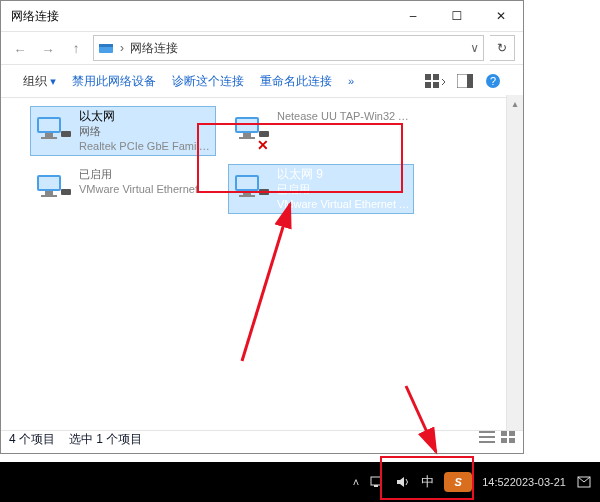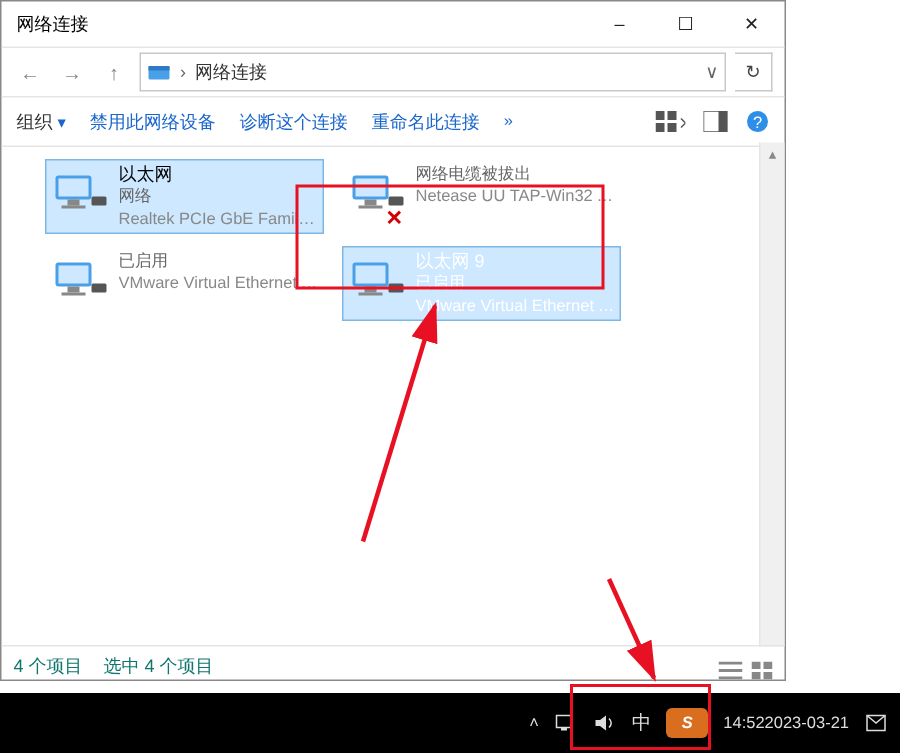--- a/index.html
+++ b/index.html
@@ -13,42 +13,42 @@
   
   .addressbar{height:32px;display:flex;align-items:center;gap:6px;padding:0 8px;border-bottom:1px solid #e5e5e5;}
   .nav-arrow{width:22px;height:22px;border:none;background:none;color:#888;display:flex;align-items:center;justify-content:center;}
   .addrbox{flex:1;height:24px;border:1px solid #c8c8c8;display:flex;align-items:center;font-size:12px;position:relative;}
   .addrbox .folicon{width:16px;height:16px;margin:0 4px;}
   .addrbox .crumb{display:flex;align-items:center;height:100%;padding:0 4px;}
   .addrbox .sep{color:#666;padding:0 2px;}
   .addrbox .dd{position:absolute;right:4px;color:#666;}
   .refresh{width:24px;height:24px;border:1px solid #c8c8c8;border-left:none;display:flex;align-items:center;justify-content:center;color:#444;}
   
-  .cmdbar{height:32px;display:flex;align-items:center;gap:16px;padding:0 10px;border-bottom:1px solid #e5e5e5;color:#1a66cc;}
+  .cmdbar{height:32px;display:flex;align-items:center;gap:16px;padding:0 22px;border-bottom:1px solid #e5e5e5;color:#1a66cc;}
   .cmdbar .org{color:#333;}
   .cmdbar .chev{color:#1a66cc;font-size:11px;}
   .cmdbar .r{margin-left:auto;display:flex;align-items:center;gap:12px;color:#555;}
   .cmdbar .r svg{display:block;}
   
   .content{position:relative;padding:8px;height:calc(100% - 30px - 32px - 32px - 22px);box-sizing:border-box;margin-left:21px;}
   .grid{display:flex;flex-wrap:wrap;gap:8px 12px;}
   .item{width:186px;height:50px;display:flex;align-items:flex-start;gap:6px;padding:2px;box-sizing:border-box;position:relative;border:1px solid transparent;}
   .item.selected{background:#cde8ff;border-color:#7cb8e6;}
   .item.highlight{background:#cde8ff;border-color:#7cb8e6;}
   .item .nicon{width:40px;height:36px;flex:0 0 auto;margin-top:2px;}
   .item .labels{display:flex;flex-direction:column;line-height:15px;overflow:hidden;white-space:nowrap;}
   .item .nm{color:#000;}
   .item.highlight .nm,.item.highlight .st,.item.highlight .dev{color:#fff;}
   .item .st{color:#666;font-size:11px;}
   .item .dev{color:#888;font-size:11px;text-overflow:ellipsis;overflow:hidden;}
   .item .xmark{position:absolute;left:28px;top:30px;color:#d40000;font-weight:bold;font-size:14px;text-shadow:0 0 1px #fff;}
   .redbox{position:absolute;left:196px;top:122px;width:202px;height:66px;border:2px solid #e81123;pointer-events:none;}
   .arrow1{position:absolute;left:222px;top:186px;pointer-events:none;}
   
-  .statusbar{position:absolute;left:0;right:0;bottom:0;height:22px;border-top:1px solid #e5e5e5;display:flex;align-items:flex-end;gap:14px;padding:0 8px;font-size:12px;color:#0f766e;}
+  .statusbar{position:absolute;left:0;right:0;bottom:0;height:22px;border-top:1px solid #e5e5e5;display:flex;align-items:flex-start;gap:14px;padding:0 8px;font-size:12px;color:#0f172a;}
   .statusbar .r{margin-left:auto;display:flex;align-items:center;gap:6px;color:#666;}
   
   .taskbar{position:absolute;left:0;right:0;bottom:0;height:40px;background:#000;color:#fff;display:flex;align-items:center;padding:0 8px;}
   .taskbar .sp{flex:1;}
   .tray{display:flex;align-items:center;gap:10px;font-size:11px;color:#ddd;}
   .tray .clock{display:flex;flex-direction:row;align-items:flex-end;line-height:13px;font-size:11px;}
   .tray .sbadge{width:28px;height:20px;background:#d96e1e;border-radius:4px;display:flex;align-items:center;justify-content:center;font-weight:bold;font-style:italic;color:#fff;}
   .redbox2{position:absolute;border:2px solid #e81123;pointer-events:none;}
   .arrow2{position:absolute;pointer-events:none;}
   .scrollbar{position:absolute;right:0;top:94px;bottom:22px;width:16px;background:#f0f0f0;border-left:1px solid #e5e5e5;}
@@ -157,21 +157,20 @@
           <svg width="40" height="36">
                 <rect x="4" y="6" width="24" height="16" rx="2" fill="#4aa0e8"></rect>
                 <rect x="6" y="8" width="20" height="12" fill="#cde8ff"></rect>
                 <rect x="12" y="22" width="8" height="4" fill="#888"></rect>
                 <rect x="8" y="26" width="16" height="2" fill="#888"></rect>
                 <rect x="28" y="20" width="10" height="6" rx="1" fill="#555"></rect>
               </svg>
         </span>
         <span class="xmark">✕</span>
         <div class="labels">
-          <span class="st">网络电缆被拔出</span>
           <span class="dev">Netease UU TAP-Win32 Adapt...</span>
         </div>
       </div>
 
       <div class="item">
         <span class="nicon icon-stub">
           <svg width="40" height="36">
                 <rect x="4" y="6" width="24" height="16" rx="2" fill="#4aa0e8"></rect>
                 <rect x="6" y="8" width="20" height="12" fill="#cde8ff"></rect>
                 <rect x="12" y="22" width="8" height="4" fill="#888"></rect>
@@ -203,21 +202,21 @@
       </div>
     </div>
   </div>
 
   <div class="scrollbar">
     <div class="sarrow">▴</div>
   </div>
 
   <div class="statusbar">
     <span>4 个项目</span>
-    <span>选中 4 个项目</span>
+    <span>选中 1 个项目</span>
     <div class="r">
       <span class="icon-stub">
         <svg width="16" height="12">
               <rect y="0" width="16" height="2" fill="#888"></rect>
               <rect y="5" width="16" height="2" fill="#888"></rect>
               <rect y="10" width="16" height="2" fill="#888"></rect>
             </svg>
       </span>
       <span class="icon-stub">
         <svg width="14" height="12">

